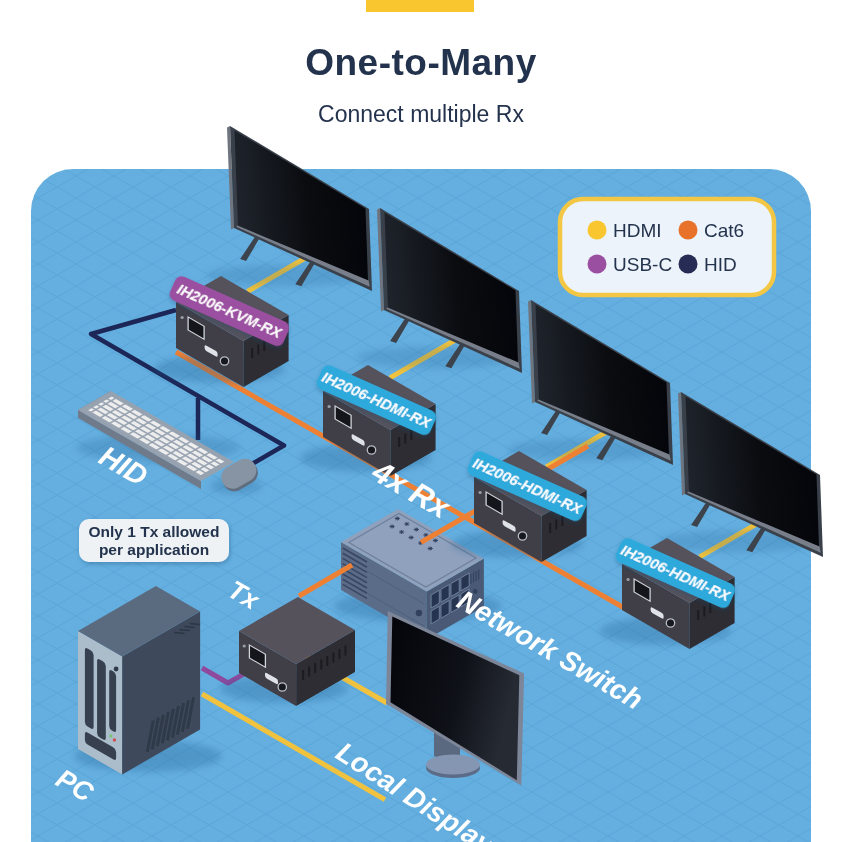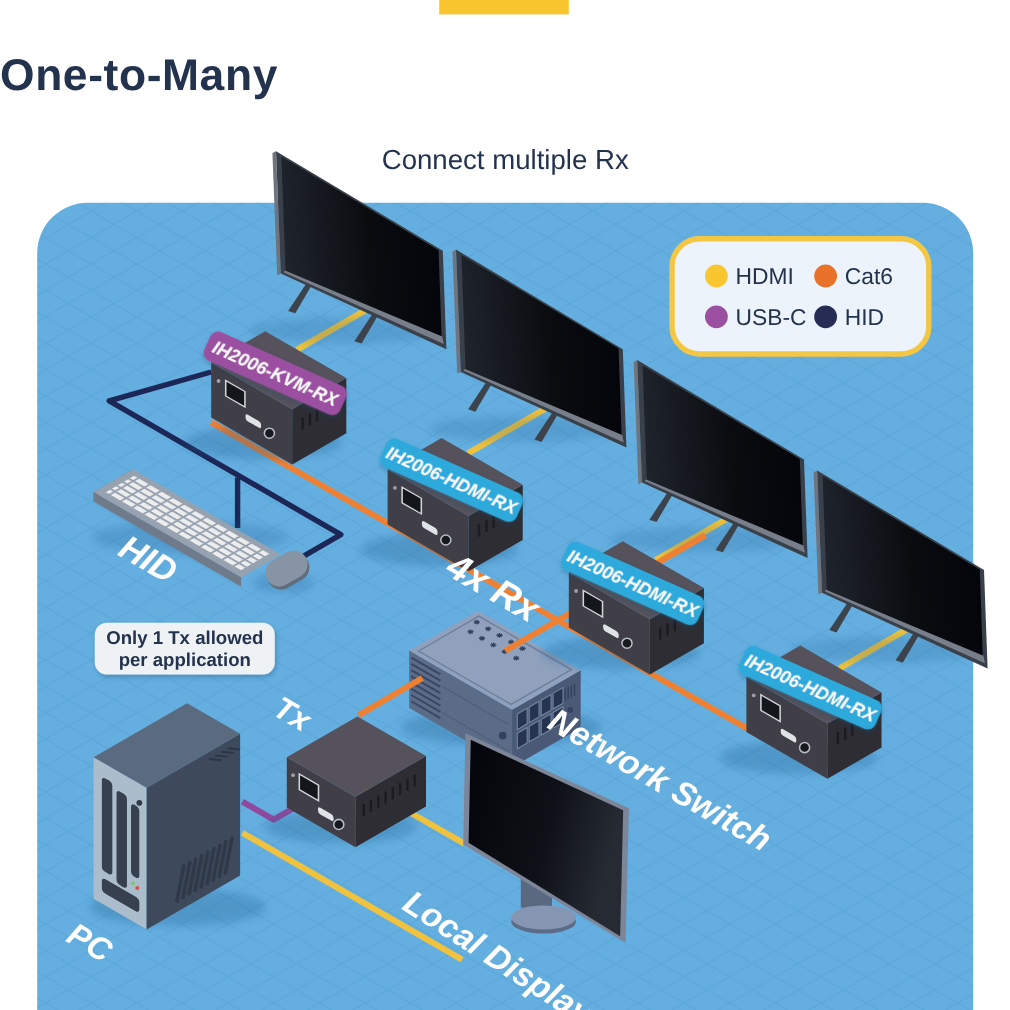--- a/index.html
+++ b/index.html
@@ -5,26 +5,26 @@
   html, body { margin: 0; padding: 0; background: #ffffff; }
   .stage {
     position: relative; width: 842px; height: 842px; overflow: hidden;
     font-family: "Liberation Sans", sans-serif; background: #ffffff;
   }
   .top-bar {
     position: absolute; left: 366px; top: 0; width: 108px; height: 12px;
     background: #f9c62f;
   }
   .title {
-    position: absolute; left: 0; top: 42px; width: 100%; text-align: left;
+    position: absolute; left: 0; top: 42px; width: 100%; text-align: center;
     font-size: 37px; font-weight: bold; color: #24334d;
     letter-spacing: 0.5px;
   }
   .subtitle {
-    position: absolute; left: 0; top: 120px; width: 100%; text-align: center;
+    position: absolute; left: 0; top: 101px; width: 100%; text-align: center;
     font-size: 23px; color: #24334d;
   }
   svg.diagram { position: absolute; left: 0; top: 0; }
   svg text { font-family: "Liberation Sans", sans-serif; }
 </style>
 </head>
 <body>
 
 <div class="stage">
   <div class="top-bar"></div>

